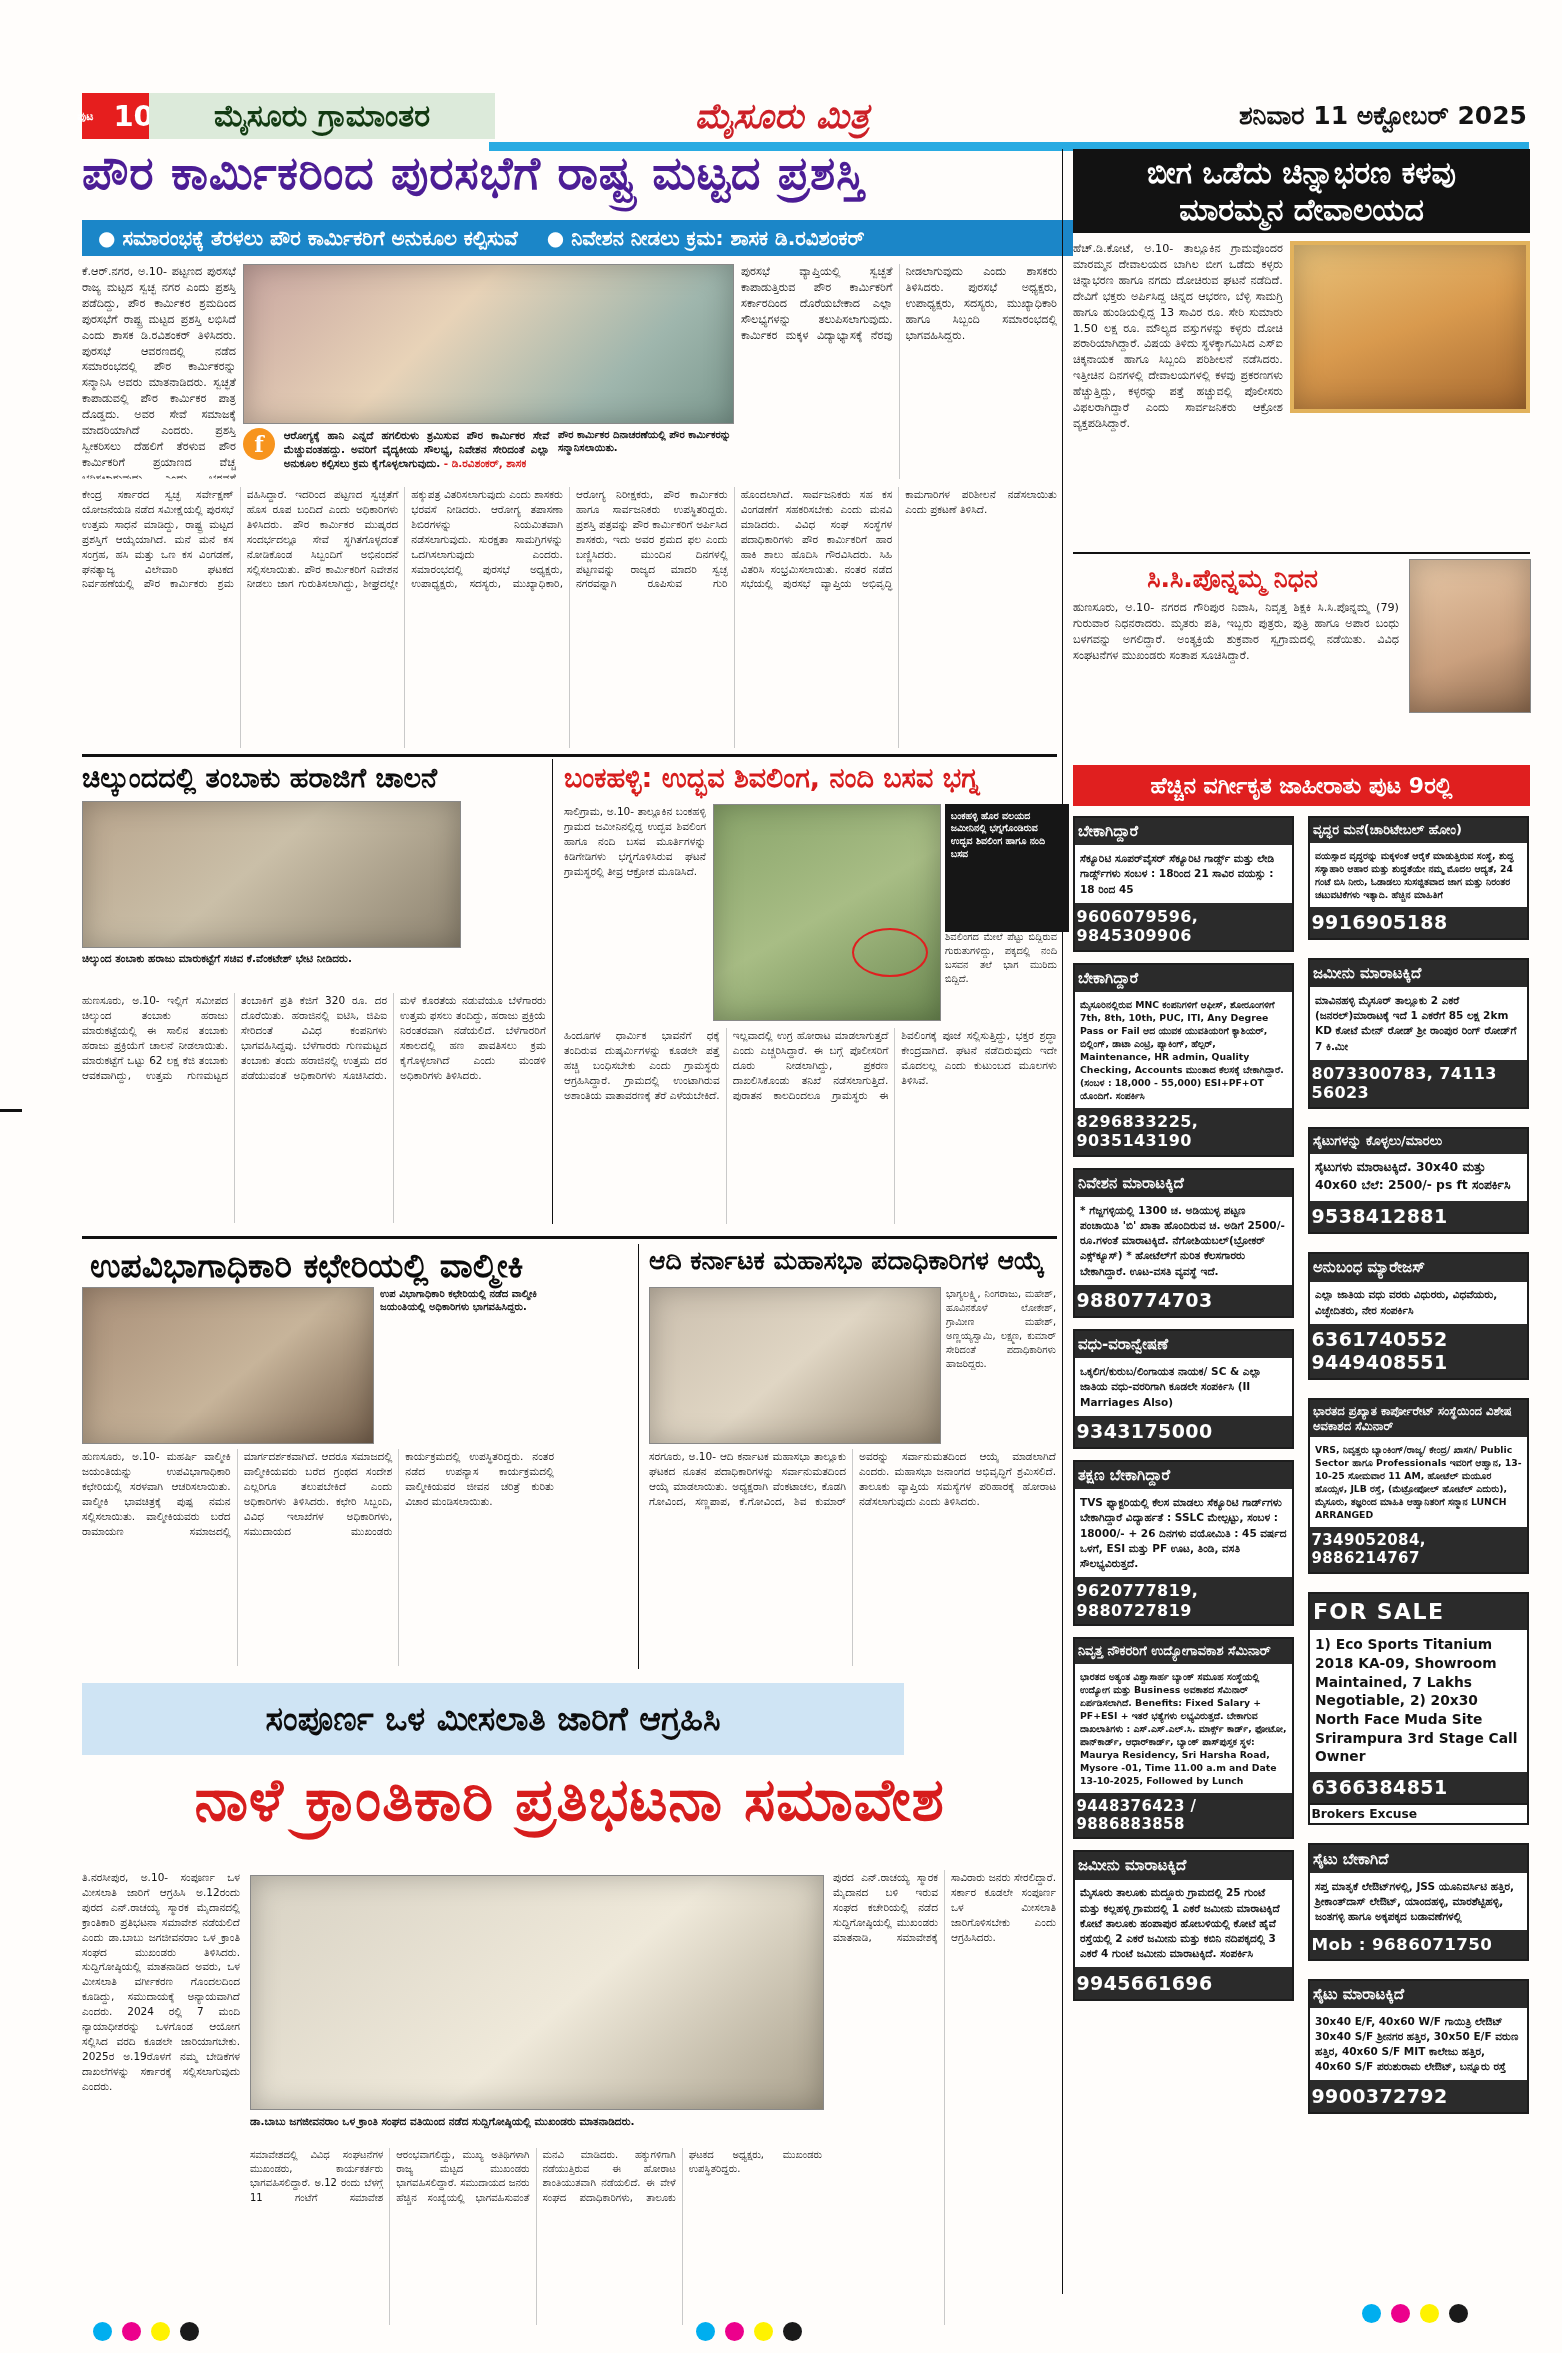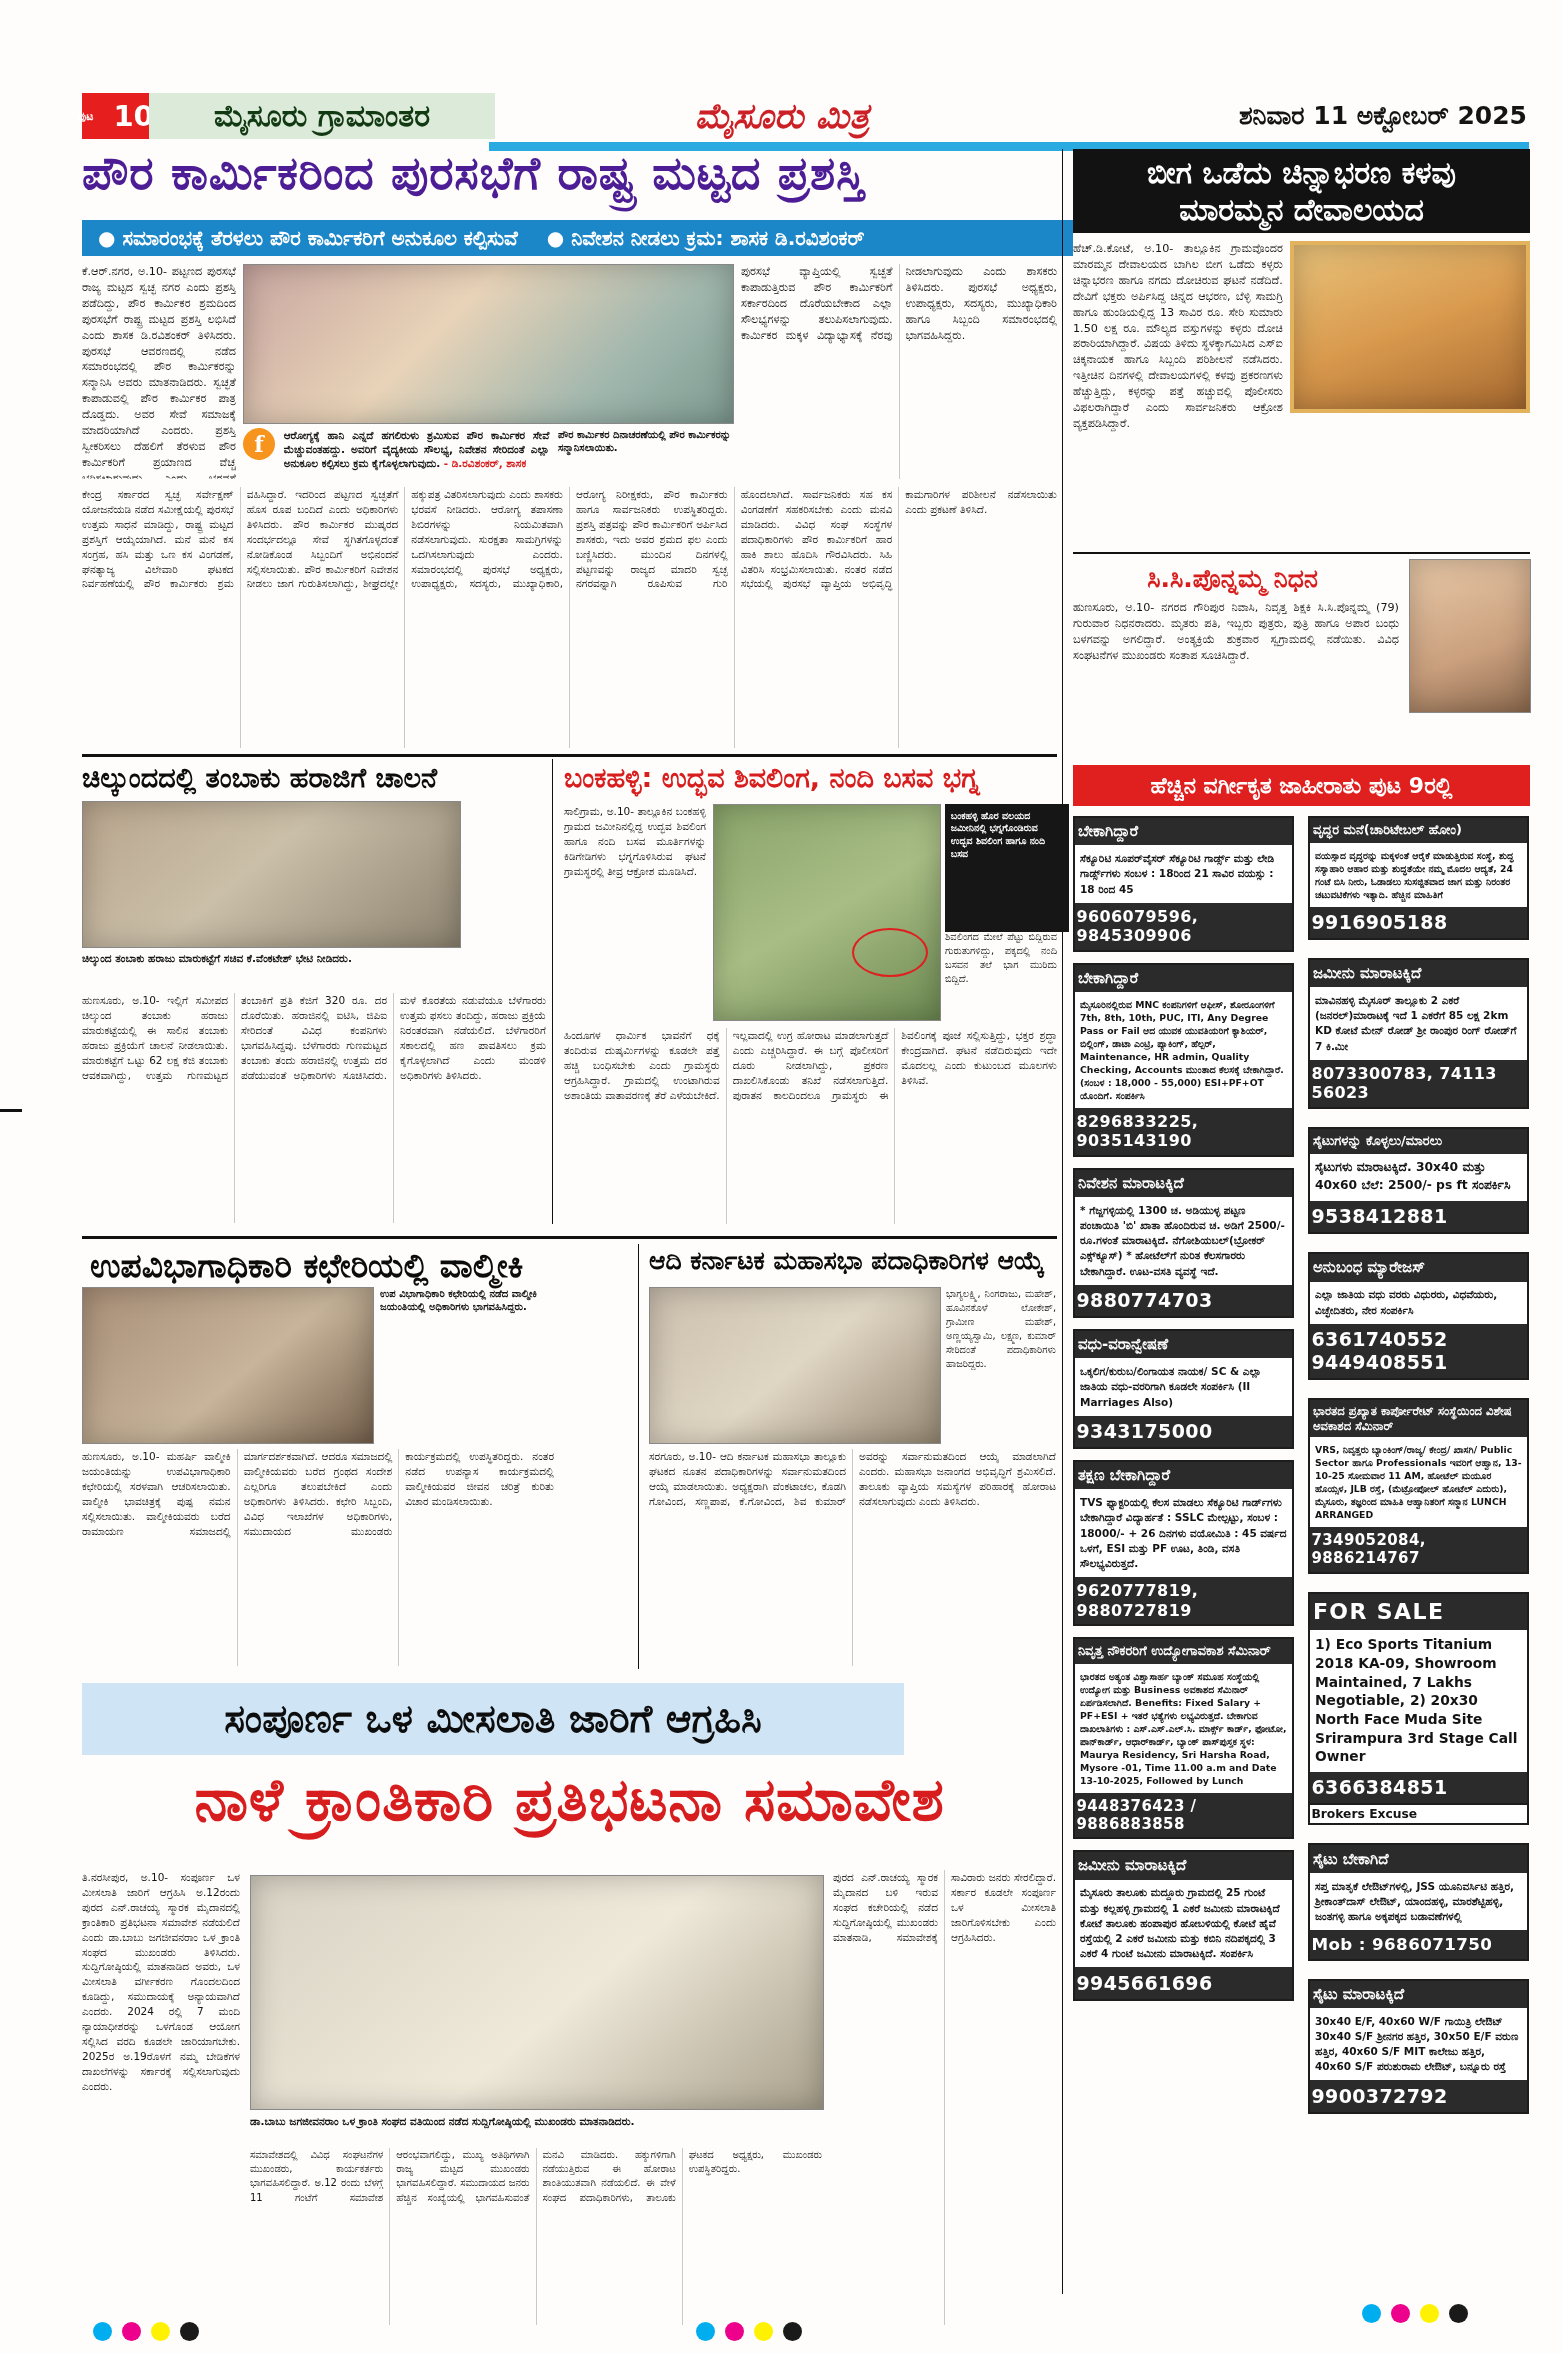--- a/index.html
+++ b/index.html
@@ -147,21 +147,21 @@
   <div class="abs caption" style="left:380px;top:1287px;width:174px;font-size:10px;">ಉಪ ವಿಭಾಗಾಧಿಕಾರಿ ಕಛೇರಿಯಲ್ಲಿ ನಡೆದ ವಾಲ್ಮೀಕಿ ಜಯಂತಿಯಲ್ಲಿ ಅಧಿಕಾರಿಗಳು ಭಾಗವಹಿಸಿದ್ದರು.</div>
   <div class="abs body-txt jt cols" style="left:82px;top:1449px;width:472px;height:217px;font-size:10.5px;column-count:3;overflow:hidden;">ಹುಣಸೂರು, ಅ.10- ಮಹರ್ಷಿ ವಾಲ್ಮೀಕಿ ಜಯಂತಿಯನ್ನು ಉಪವಿಭಾಗಾಧಿಕಾರಿ ಕಛೇರಿಯಲ್ಲಿ ಸರಳವಾಗಿ ಆಚರಿಸಲಾಯಿತು. ವಾಲ್ಮೀಕಿ ಭಾವಚಿತ್ರಕ್ಕೆ ಪುಷ್ಪ ನಮನ ಸಲ್ಲಿಸಲಾಯಿತು. ವಾಲ್ಮೀಕಿಯವರು ಬರೆದ ರಾಮಾಯಣ ಸಮಾಜದಲ್ಲಿ ಮಾರ್ಗದರ್ಶಕವಾಗಿದೆ. ಆದರೂ ಸಮಾಜದಲ್ಲಿ ವಾಲ್ಮೀಕಿಯವರು ಬರೆದ ಗ್ರಂಥದ ಸಂದೇಶ ಎಲ್ಲರಿಗೂ ತಲುಪಬೇಕಿದೆ ಎಂದು ಅಧಿಕಾರಿಗಳು ತಿಳಿಸಿದರು. ಕಛೇರಿ ಸಿಬ್ಬಂದಿ, ವಿವಿಧ ಇಲಾಖೆಗಳ ಅಧಿಕಾರಿಗಳು, ಸಮುದಾಯದ ಮುಖಂಡರು ಕಾರ್ಯಕ್ರಮದಲ್ಲಿ ಉಪಸ್ಥಿತರಿದ್ದರು. ನಂತರ ನಡೆದ ಉಪನ್ಯಾಸ ಕಾರ್ಯಕ್ರಮದಲ್ಲಿ ವಾಲ್ಮೀಕಿಯವರ ಜೀವನ ಚರಿತ್ರೆ ಕುರಿತು ವಿಚಾರ ಮಂಡಿಸಲಾಯಿತು.</div>
 
   <div class="abs rule-v" style="left:638px;top:1244px;width:1.4px;height:425px;"></div>
 
   <div class="abs sub-head" style="left:649px;top:1246px;width:407px;font-size:25px;">ಆದಿ ಕರ್ನಾಟಕ ಮಹಾಸಭಾ ಪದಾಧಿಕಾರಿಗಳ ಆಯ್ಕೆ</div>
   <div class="abs photo ph-hall" style="left:649px;top:1287px;width:290px;height:155px;"></div>
   <div class="abs body-txt jt" style="left:946px;top:1287px;width:110px;height:155px;font-size:9.8px;overflow:hidden;">ಭಾಗ್ಯಲಕ್ಷ್ಮಿ, ನಿಂಗರಾಜು, ಮಹೇಶ್, ಹೂವಿನಕೊಳೆ ಲೋಕೇಶ್, ಗ್ರಾಮೀಣ ಮಹೇಶ್, ಅಣ್ಣಯ್ಯಸ್ವಾಮಿ, ಲಕ್ಷ್ಮಣ, ಕುಮಾರ್ ಸೇರಿದಂತೆ ಪದಾಧಿಕಾರಿಗಳು ಹಾಜರಿದ್ದರು.</div>
   <div class="abs body-txt jt cols" style="left:649px;top:1449px;width:407px;height:217px;font-size:10.5px;column-count:2;overflow:hidden;">ಸರಗೂರು, ಅ.10- ಆದಿ ಕರ್ನಾಟಕ ಮಹಾಸಭಾ ತಾಲ್ಲೂಕು ಘಟಕದ ನೂತನ ಪದಾಧಿಕಾರಿಗಳನ್ನು ಸರ್ವಾನುಮತದಿಂದ ಆಯ್ಕೆ ಮಾಡಲಾಯಿತು. ಅಧ್ಯಕ್ಷರಾಗಿ ವೆಂಕಟಾಚಲ, ಕೊಡಗಿ ಗೋವಿಂದ, ಸಣ್ಣಪಾಪ, ಕೆ.ಗೋವಿಂದ, ಶಿವ ಕುಮಾರ್ ಅವರನ್ನು ಸರ್ವಾನುಮತದಿಂದ ಆಯ್ಕೆ ಮಾಡಲಾಗಿದೆ ಎಂದರು. ಮಹಾಸಭಾ ಜನಾಂಗದ ಅಭಿವೃದ್ಧಿಗೆ ಶ್ರಮಿಸಲಿದೆ. ತಾಲೂಕು ವ್ಯಾಪ್ತಿಯ ಸಮಸ್ಯೆಗಳ ಪರಿಹಾರಕ್ಕೆ ಹೋರಾಟ ನಡೆಸಲಾಗುವುದು ಎಂದು ತಿಳಿಸಿದರು.</div>
 
-  <div class="abs lightblue-strip" style="left:82px;top:1683px;width:822px;height:72px;font-size:39px;">
+  <div class="abs lightblue-strip" style="left:82px;top:1683px;width:822px;height:72px;font-size:33px;">
     <span>ಸಂಪೂರ್ಣ ಒಳ ಮೀಸಲಾತಿ ಜಾರಿಗೆ ಆಗ್ರಹಿಸಿ</span>
   </div>
   <div class="abs big-red" style="left:82px;top:1765px;width:975px;font-size:59px;text-align:center;">ನಾಳೆ ಕ್ರಾಂತಿಕಾರಿ ಪ್ರತಿಭಟನಾ ಸಮಾವೇಶ</div>
 
   <div class="abs body-txt jt" style="left:82px;top:1870px;width:158px;height:455px;font-size:10.5px;overflow:hidden;">ತಿ.ನರಸೀಪುರ, ಅ.10- ಸಂಪೂರ್ಣ ಒಳ ಮೀಸಲಾತಿ ಜಾರಿಗೆ ಆಗ್ರಹಿಸಿ ಅ.12ರಂದು ಪುರದ ಎನ್.ರಾಚಯ್ಯ ಸ್ಮಾರಕ ಮೈದಾನದಲ್ಲಿ ಕ್ರಾಂತಿಕಾರಿ ಪ್ರತಿಭಟನಾ ಸಮಾವೇಶ ನಡೆಯಲಿದೆ ಎಂದು ಡಾ.ಬಾಬು ಜಗಜೀವನರಾಂ ಒಳ ಕ್ರಾಂತಿ ಸಂಘದ ಮುಖಂಡರು ತಿಳಿಸಿದರು. ಸುದ್ದಿಗೋಷ್ಠಿಯಲ್ಲಿ ಮಾತನಾಡಿದ ಅವರು, ಒಳ ಮೀಸಲಾತಿ ವರ್ಗೀಕರಣ ಗೊಂದಲದಿಂದ ಕೂಡಿದ್ದು, ಸಮುದಾಯಕ್ಕೆ ಅನ್ಯಾಯವಾಗಿದೆ ಎಂದರು. 2024 ರಲ್ಲಿ 7 ಮಂದಿ ನ್ಯಾಯಾಧೀಶರನ್ನು ಒಳಗೊಂಡ ಆಯೋಗ ಸಲ್ಲಿಸಿದ ವರದಿ ಕೂಡಲೇ ಜಾರಿಯಾಗಬೇಕು. 2025ರ ಅ.19ರೊಳಗೆ ನಮ್ಮ ಬೇಡಿಕೆಗಳ ದಾಖಲೆಗಳನ್ನು ಸರ್ಕಾರಕ್ಕೆ ಸಲ್ಲಿಸಲಾಗುವುದು ಎಂದರು.</div>
   <div class="abs photo ph-meet" style="left:250px;top:1875px;width:572px;height:233px;"></div>
   <div class="abs caption" style="left:250px;top:2115px;width:572px;font-size:10.5px;">ಡಾ.ಬಾಬು ಜಗಜೀವನರಾಂ ಒಳ ಕ್ರಾಂತಿ ಸಂಘದ ವತಿಯಿಂದ ನಡೆದ ಸುದ್ದಿಗೋಷ್ಠಿಯಲ್ಲಿ ಮುಖಂಡರು ಮಾತನಾಡಿದರು.</div>
   <div class="abs body-txt jt cols" style="left:250px;top:2148px;width:572px;height:177px;font-size:10px;column-count:4;overflow:hidden;">ಸಮಾವೇಶದಲ್ಲಿ ವಿವಿಧ ಸಂಘಟನೆಗಳ ಮುಖಂಡರು, ಕಾರ್ಯಕರ್ತರು ಭಾಗವಹಿಸಲಿದ್ದಾರೆ. ಅ.12 ರಂದು ಬೆಳಗ್ಗೆ 11 ಗಂಟೆಗೆ ಸಮಾವೇಶ ಆರಂಭವಾಗಲಿದ್ದು, ಮುಖ್ಯ ಅತಿಥಿಗಳಾಗಿ ರಾಜ್ಯ ಮಟ್ಟದ ಮುಖಂಡರು ಭಾಗವಹಿಸಲಿದ್ದಾರೆ. ಸಮುದಾಯದ ಜನರು ಹೆಚ್ಚಿನ ಸಂಖ್ಯೆಯಲ್ಲಿ ಭಾಗವಹಿಸುವಂತೆ ಮನವಿ ಮಾಡಿದರು. ಹಕ್ಕುಗಳಿಗಾಗಿ ನಡೆಯುತ್ತಿರುವ ಈ ಹೋರಾಟ ಶಾಂತಿಯುತವಾಗಿ ನಡೆಯಲಿದೆ. ಈ ವೇಳೆ ಸಂಘದ ಪದಾಧಿಕಾರಿಗಳು, ತಾಲೂಕು ಘಟಕದ ಅಧ್ಯಕ್ಷರು, ಮುಖಂಡರು ಉಪಸ್ಥಿತರಿದ್ದರು.</div>
   <div class="abs body-txt jt" style="left:833px;top:1870px;width:223px;height:455px;font-size:10.5px;column-count:2;column-gap:13px;column-rule:0.7px solid #c9c9c9;overflow:hidden;">ಪುರದ ಎನ್.ರಾಚಯ್ಯ ಸ್ಮಾರಕ ಮೈದಾನದ ಬಳಿ ಇರುವ ಸಂಘದ ಕಚೇರಿಯಲ್ಲಿ ನಡೆದ ಸುದ್ದಿಗೋಷ್ಠಿಯಲ್ಲಿ ಮುಖಂಡರು ಮಾತನಾಡಿ, ಸಮಾವೇಶಕ್ಕೆ ಸಾವಿರಾರು ಜನರು ಸೇರಲಿದ್ದಾರೆ. ಸರ್ಕಾರ ಕೂಡಲೇ ಸಂಪೂರ್ಣ ಒಳ ಮೀಸಲಾತಿ ಜಾರಿಗೊಳಿಸಬೇಕು ಎಂದು ಆಗ್ರಹಿಸಿದರು.</div>
 

